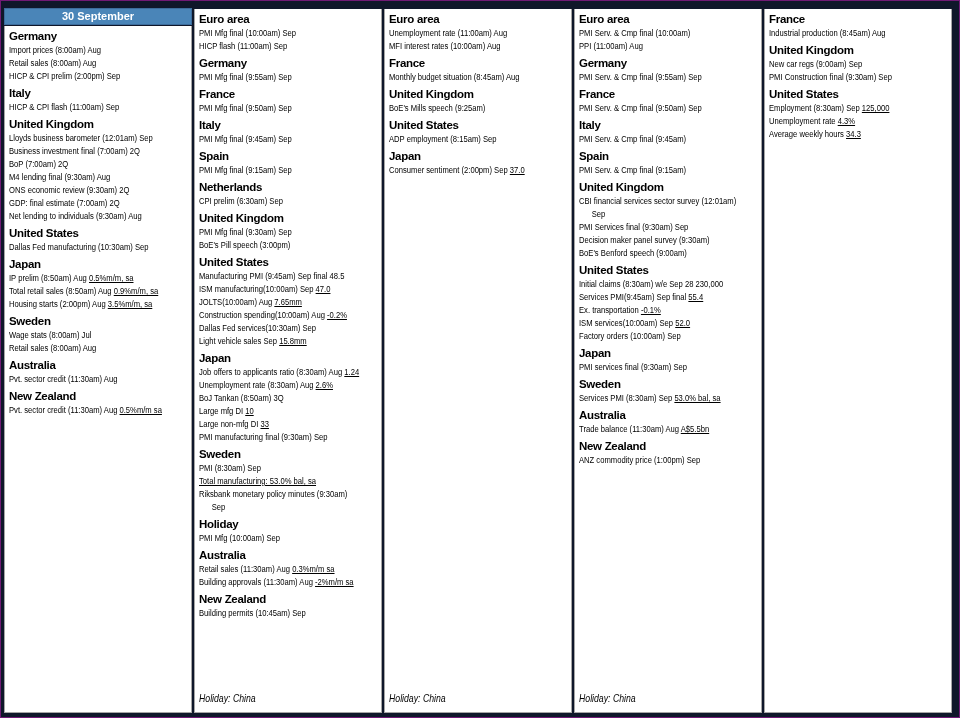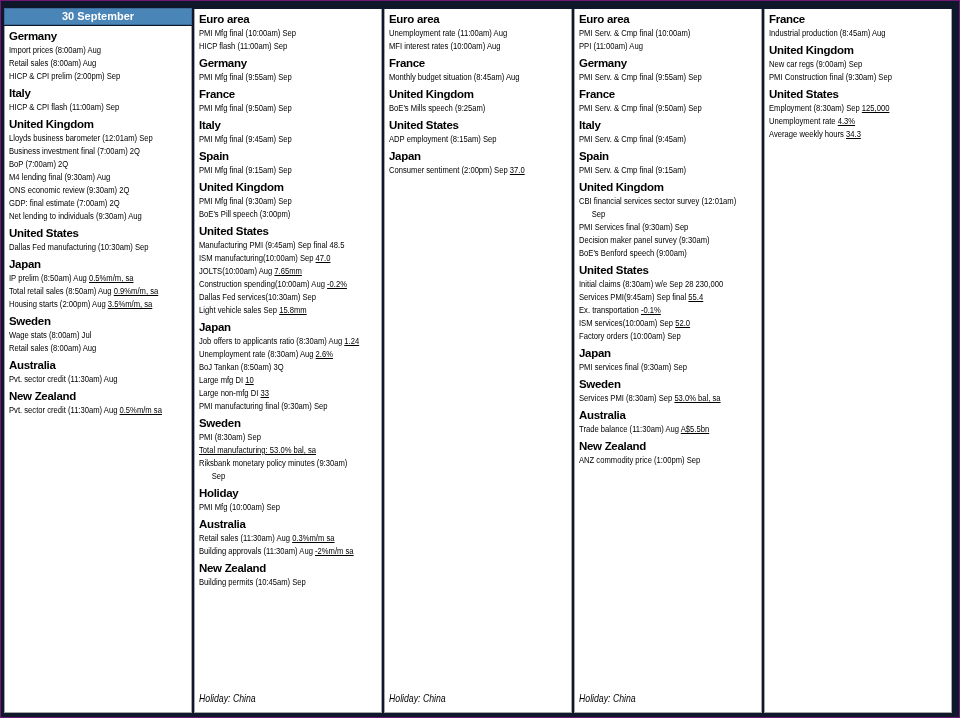--- a/index.html
+++ b/index.html
@@ -105,20 +105,24 @@
           </div>
           <div class="section">
             <div class="country">Italy</div>
             <div class="event">PMI Mfg final (9:45am) Sep</div>
           </div>
           <div class="section">
             <div class="country">Spain</div>
             <div class="event">PMI Mfg final (9:15am) Sep</div>
           </div>
           <div class="section">
+            <div class="country">Netherlands</div>
+            <div class="event">CPI prelim (6:30am) Sep</div>
+          </div>
+          <div class="section">
             <div class="country">United Kingdom</div>
             <div class="event">PMI Mfg final (9:30am) Sep</div>
             <div class="event">BoE's Pill speech (3:00pm)</div>
           </div>
           <div class="section">
             <div class="country">United States</div>
             <div class="event">Manufacturing PMI (9:45am) Sep final 48.5</div>
             <div class="event">ISM manufacturing(10:00am) Sep <span class="val">47.0</span></div>
             <div class="event">JOLTS(10:00am) Aug <span class="val">7.65mm</span></div>
             <div class="event">Construction spending(10:00am) Aug <span class="val">-0.2%</span></div>

